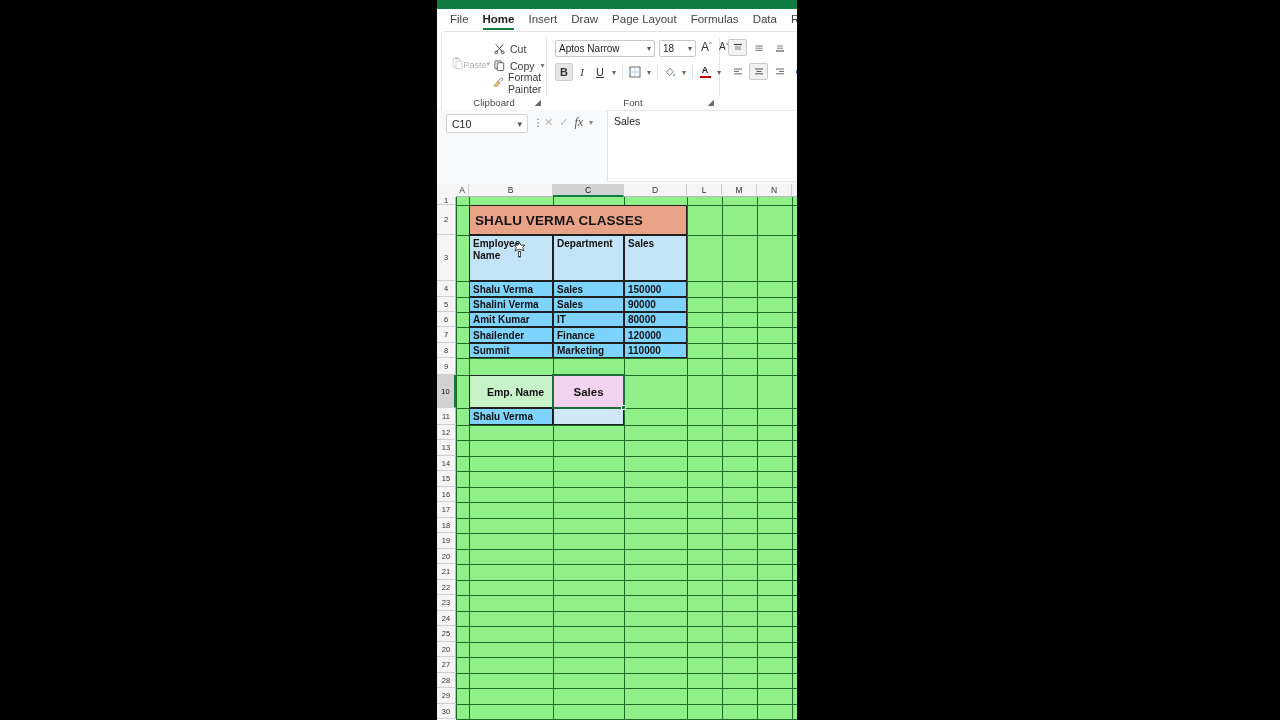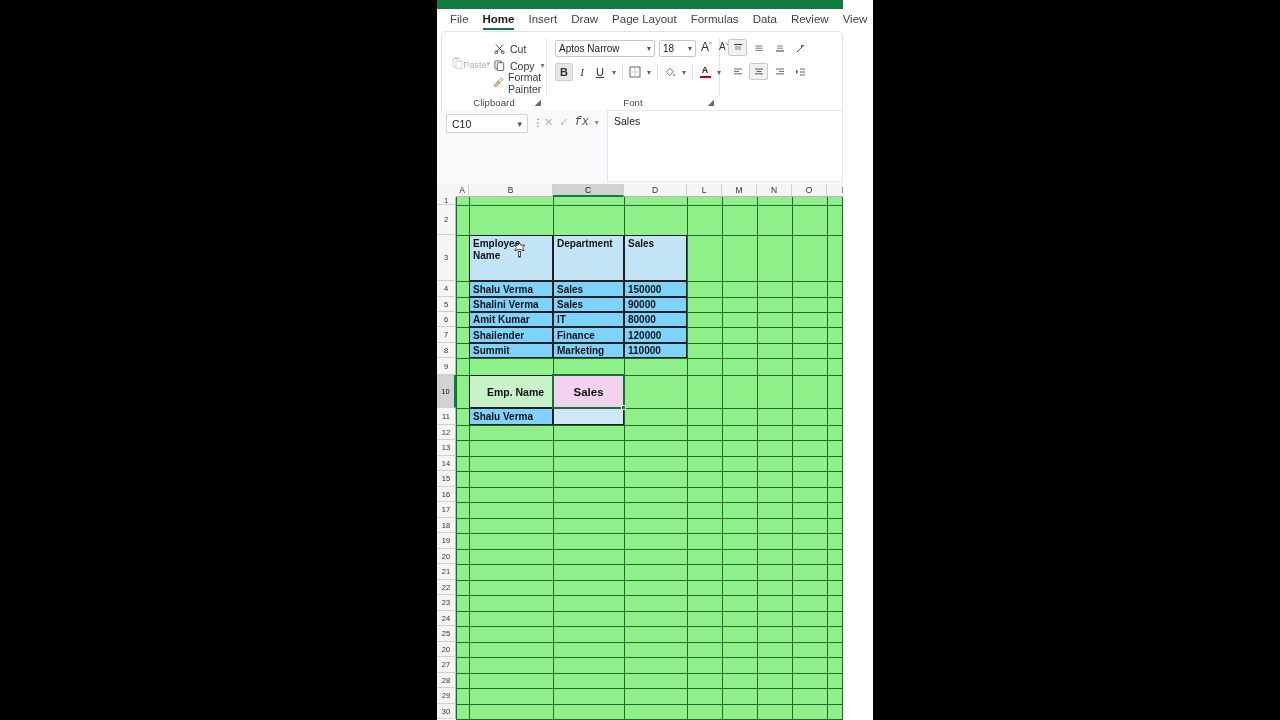--- a/index.html
+++ b/index.html
@@ -6,21 +6,21 @@
   * { box-sizing: border-box; margin: 0; padding: 0; }
   html, body {
     width: 1280px; height: 720px;
     background: #000; overflow: hidden;
     font-family: "Liberation Sans", sans-serif;
   }
   #stage { position: relative; width: 1280px; height: 720px; background: #000; }
 
   
   #app {
-    position: absolute; left: 437px; top: 0; width: 436px; height: 720px;
+    position: absolute; left: 437px; top: 0; width: 360px; height: 720px;
     background: #ffffff; overflow: hidden;
   }
 
   
   .titlebar { position: absolute; left:0; top:0; width: 406px; height: 9px; background: #107c41; }
 
   
   .tabstrip {
     position: absolute; left: 0; top: 9px; width: 406px; height: 22px;
     background: #ffffff; display: flex; align-items: center; padding-left: 13px;
@@ -105,21 +105,21 @@
   .fbar { position:absolute; left:0; top:110px; width:406px; height:74px; background:#f7f9fb; }
   .namebox {
     position:absolute; left:9px; top:4px; width:82px; height:19px;
     background:#fff; border:1px solid #d3d3d3; border-radius:2px;
     display:flex; align-items:center; padding:2px 5px; font-size:10.5px; color:#222;
   }
   .namebox .mini-caret { font-size:9px; }
   .nb-dots { position:absolute; left:96px; top:7px; font-size:10px; color:#666; letter-spacing:0; }
   .fb-icons { position:absolute; left:107px; top:5px; display:flex; align-items:center; gap:6px; }
   .fb-ic { font-size:11px; color:#b5b5b5; }
-  .fb-fx { font-size:12px; color:#555; font-family:Liberation Mono, monospace; font-style:italic;text-align:center; }
+  .fb-fx { font-size:12px; color:#555; font-family:Liberation Serif, serif; font-style:italic;text-align:center; }
   .fb-caret { font-size:8px; color:#888; }
   .fbinput {
     position:absolute; left:170px; top:0px; width:236px; height:72px;
     background:#ffffff; border:1px solid #e3e8ec; border-left:1px solid #dfe4e8;
     padding:4px 6px; font-size:10.5px; color:#222;
   }
 
   
   .sheet { position:absolute; left:0; top:184px; width:406px; height:536px; background:#fff; overflow:hidden; }
 
@@ -473,20 +473,21 @@
           <div class="gline-v" style="left: 371px; top: 0px; height: 523px; background: rgb(31, 107, 42);"></div>
           <div class="gline-v" style="left: 336px; top: 0px; height: 523px; background: rgb(31, 107, 42);"></div>
           <div class="gline-v" style="left: 301px; top: 0px; height: 523px; background: rgb(31, 107, 42);"></div>
           <div class="gline-v" style="left: 266px; top: 0px; height: 523px; background: rgb(31, 107, 42);"></div>
           <div class="gline-v" style="left: 231px; top: 0px; height: 523px; background: rgb(31, 107, 42);"></div>
           <div class="gline-v" style="left: 168px; top: 0px; height: 523px; background: rgb(31, 107, 42);"></div>
           <div class="gline-v" style="left: 97px; top: 0px; height: 523px; background: rgb(31, 107, 42);"></div>
           <div class="gline-v" style="left: 13px; top: 0px; height: 523px; background: rgb(31, 107, 42);"></div>
           <div class="gline-v" style="left: 0px; top: 0px; height: 523px; background: rgb(31, 107, 42);"></div>
 
+        <div class="bx title" style="left:13px; top:8px; width:218px; height:30px;">SHALU VERMA CLASSES</div>
 
         <div class="bx hdrblue" style="left:13px; top:38px; width:84px; height:46px; white-space:normal;">Employee Name</div>
         <div class="bx hdrblue" style="left:97px; top:38px; width:71px; height:46px;">Department</div>
         <div class="bx hdrblue" style="left:168px; top:38px; width:63px; height:46px;">Sales</div>
 
         <div class="bx data" style="left:13px; top:84px; width:84px; height:16px;">Shalu Verma</div>
         <div class="bx data" style="left:97px; top:84px; width:71px; height:16px;">Sales</div>
         <div class="bx data" style="left:168px; top:84px; width:63px; height:16px;">150000</div>
 
         <div class="bx data" style="left:13px; top:100px; width:84px; height:15px;">Shalini Verma</div>

